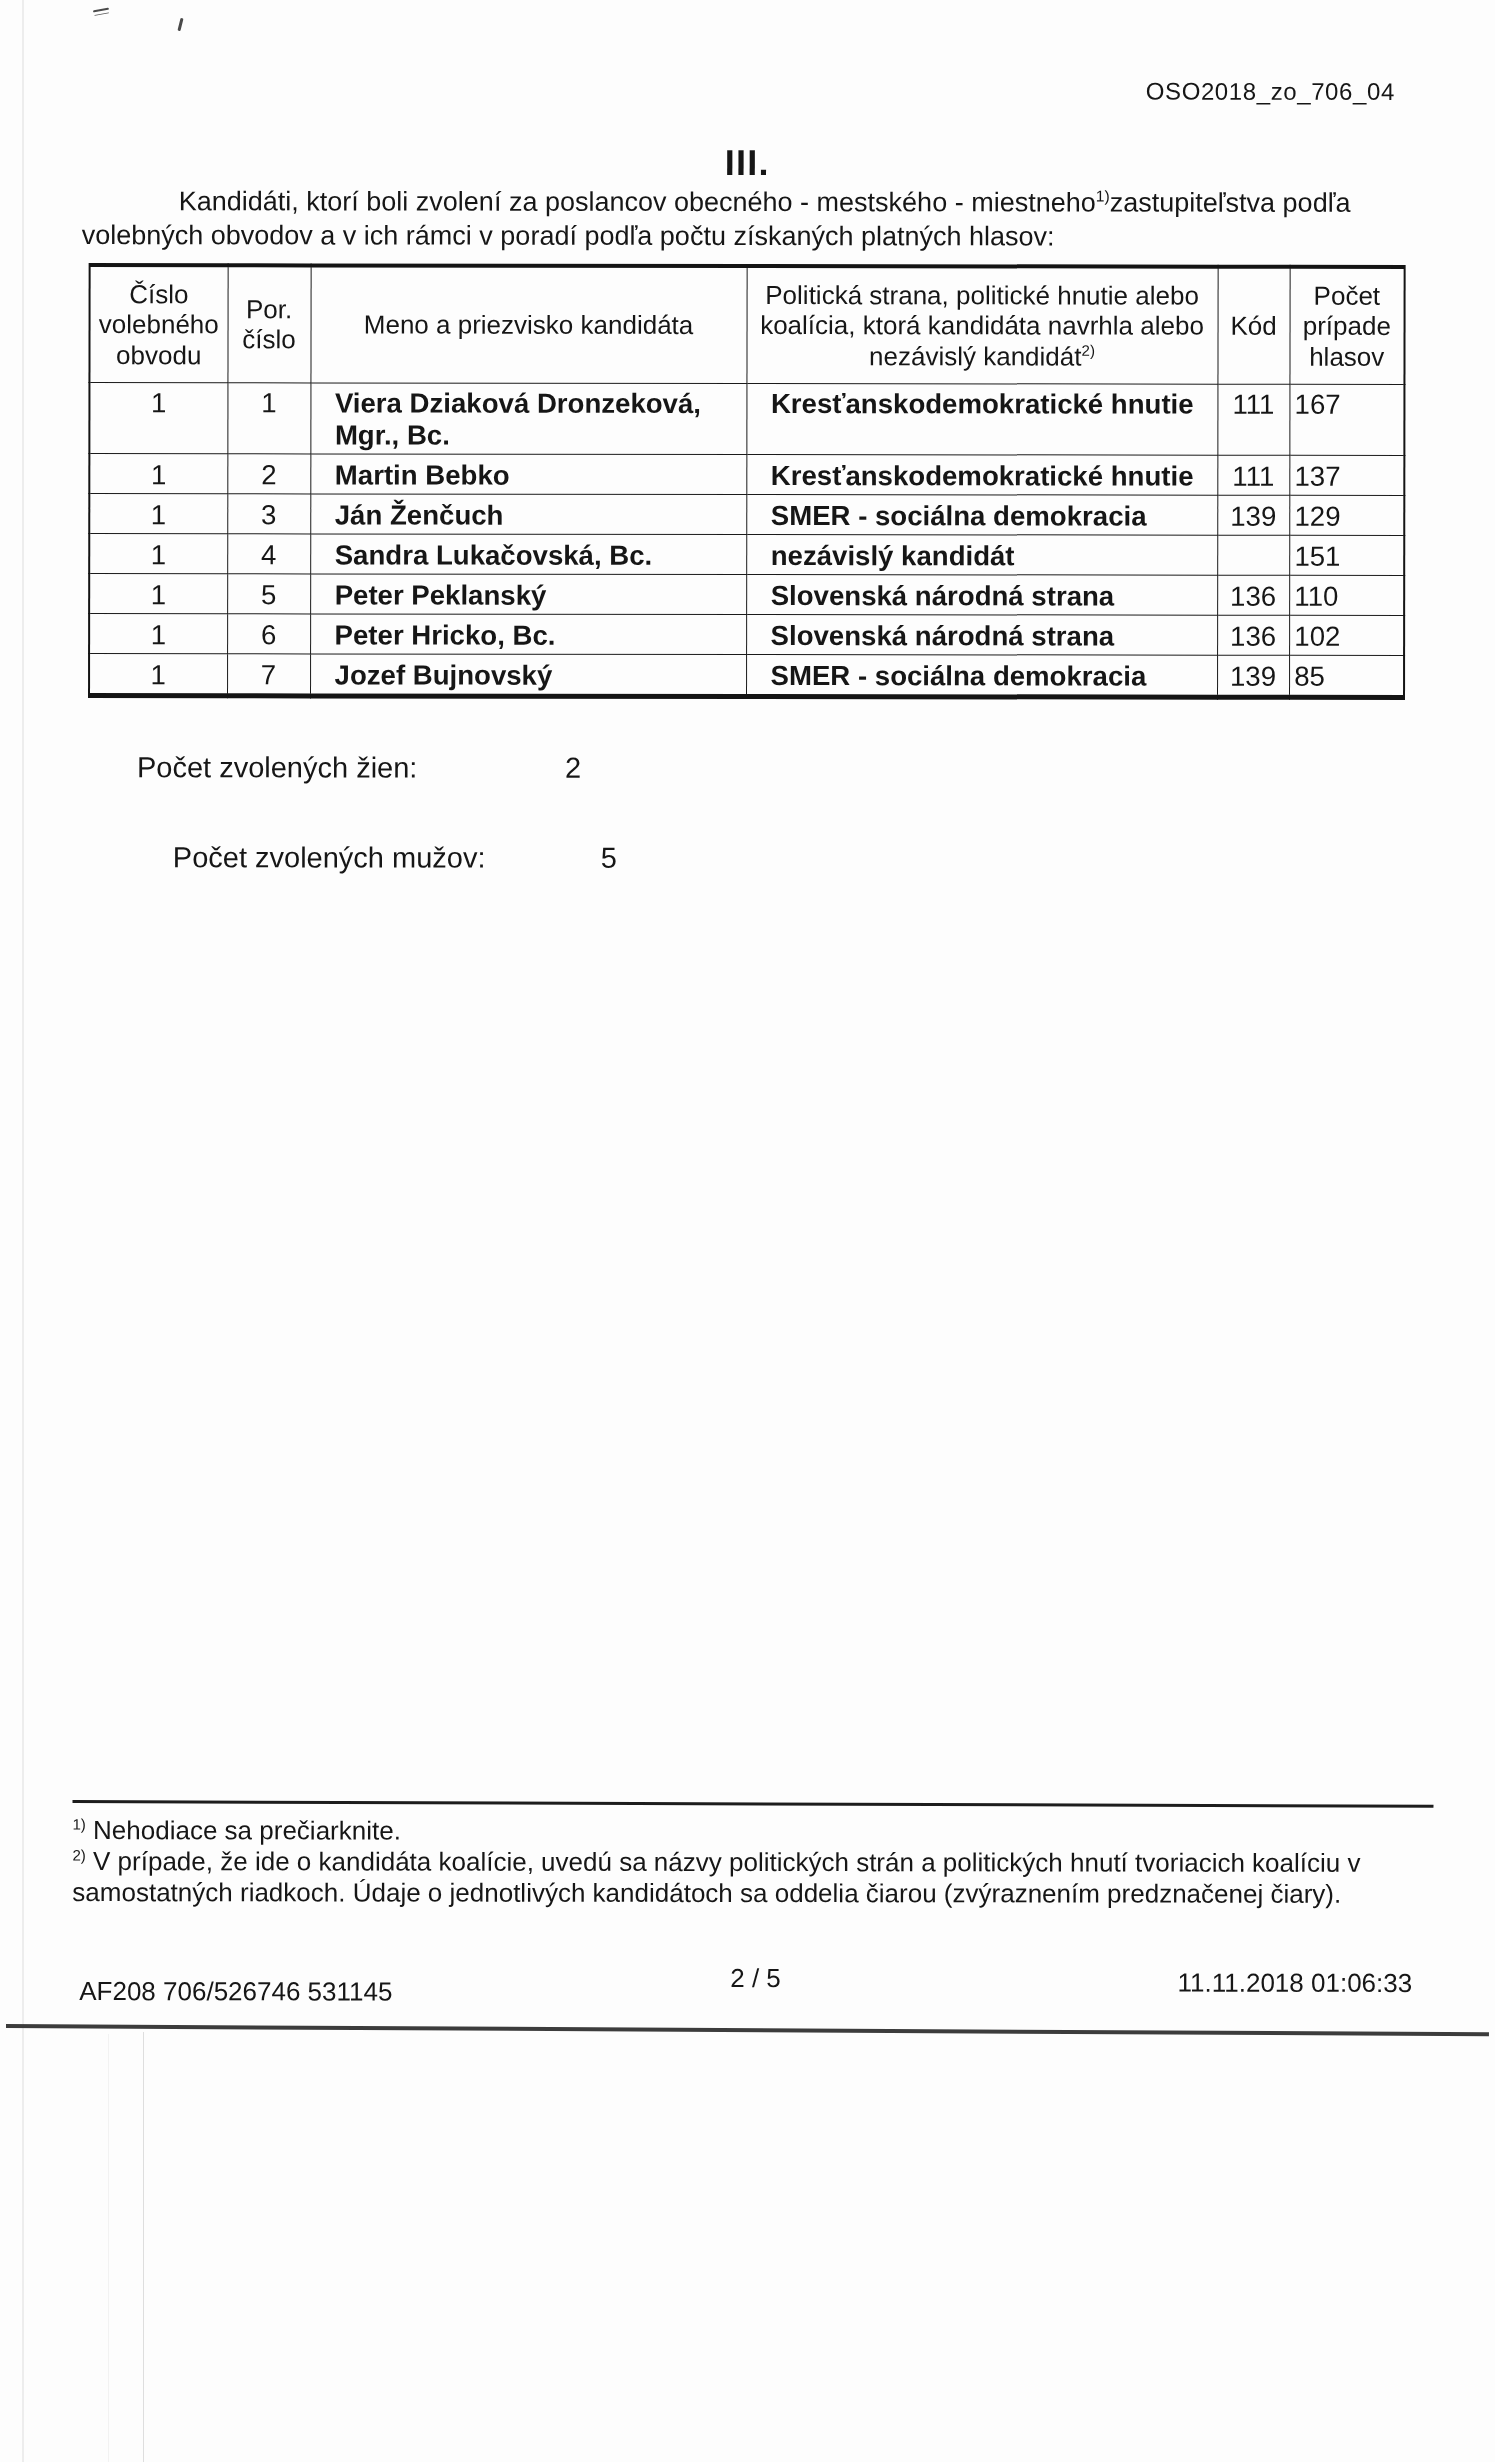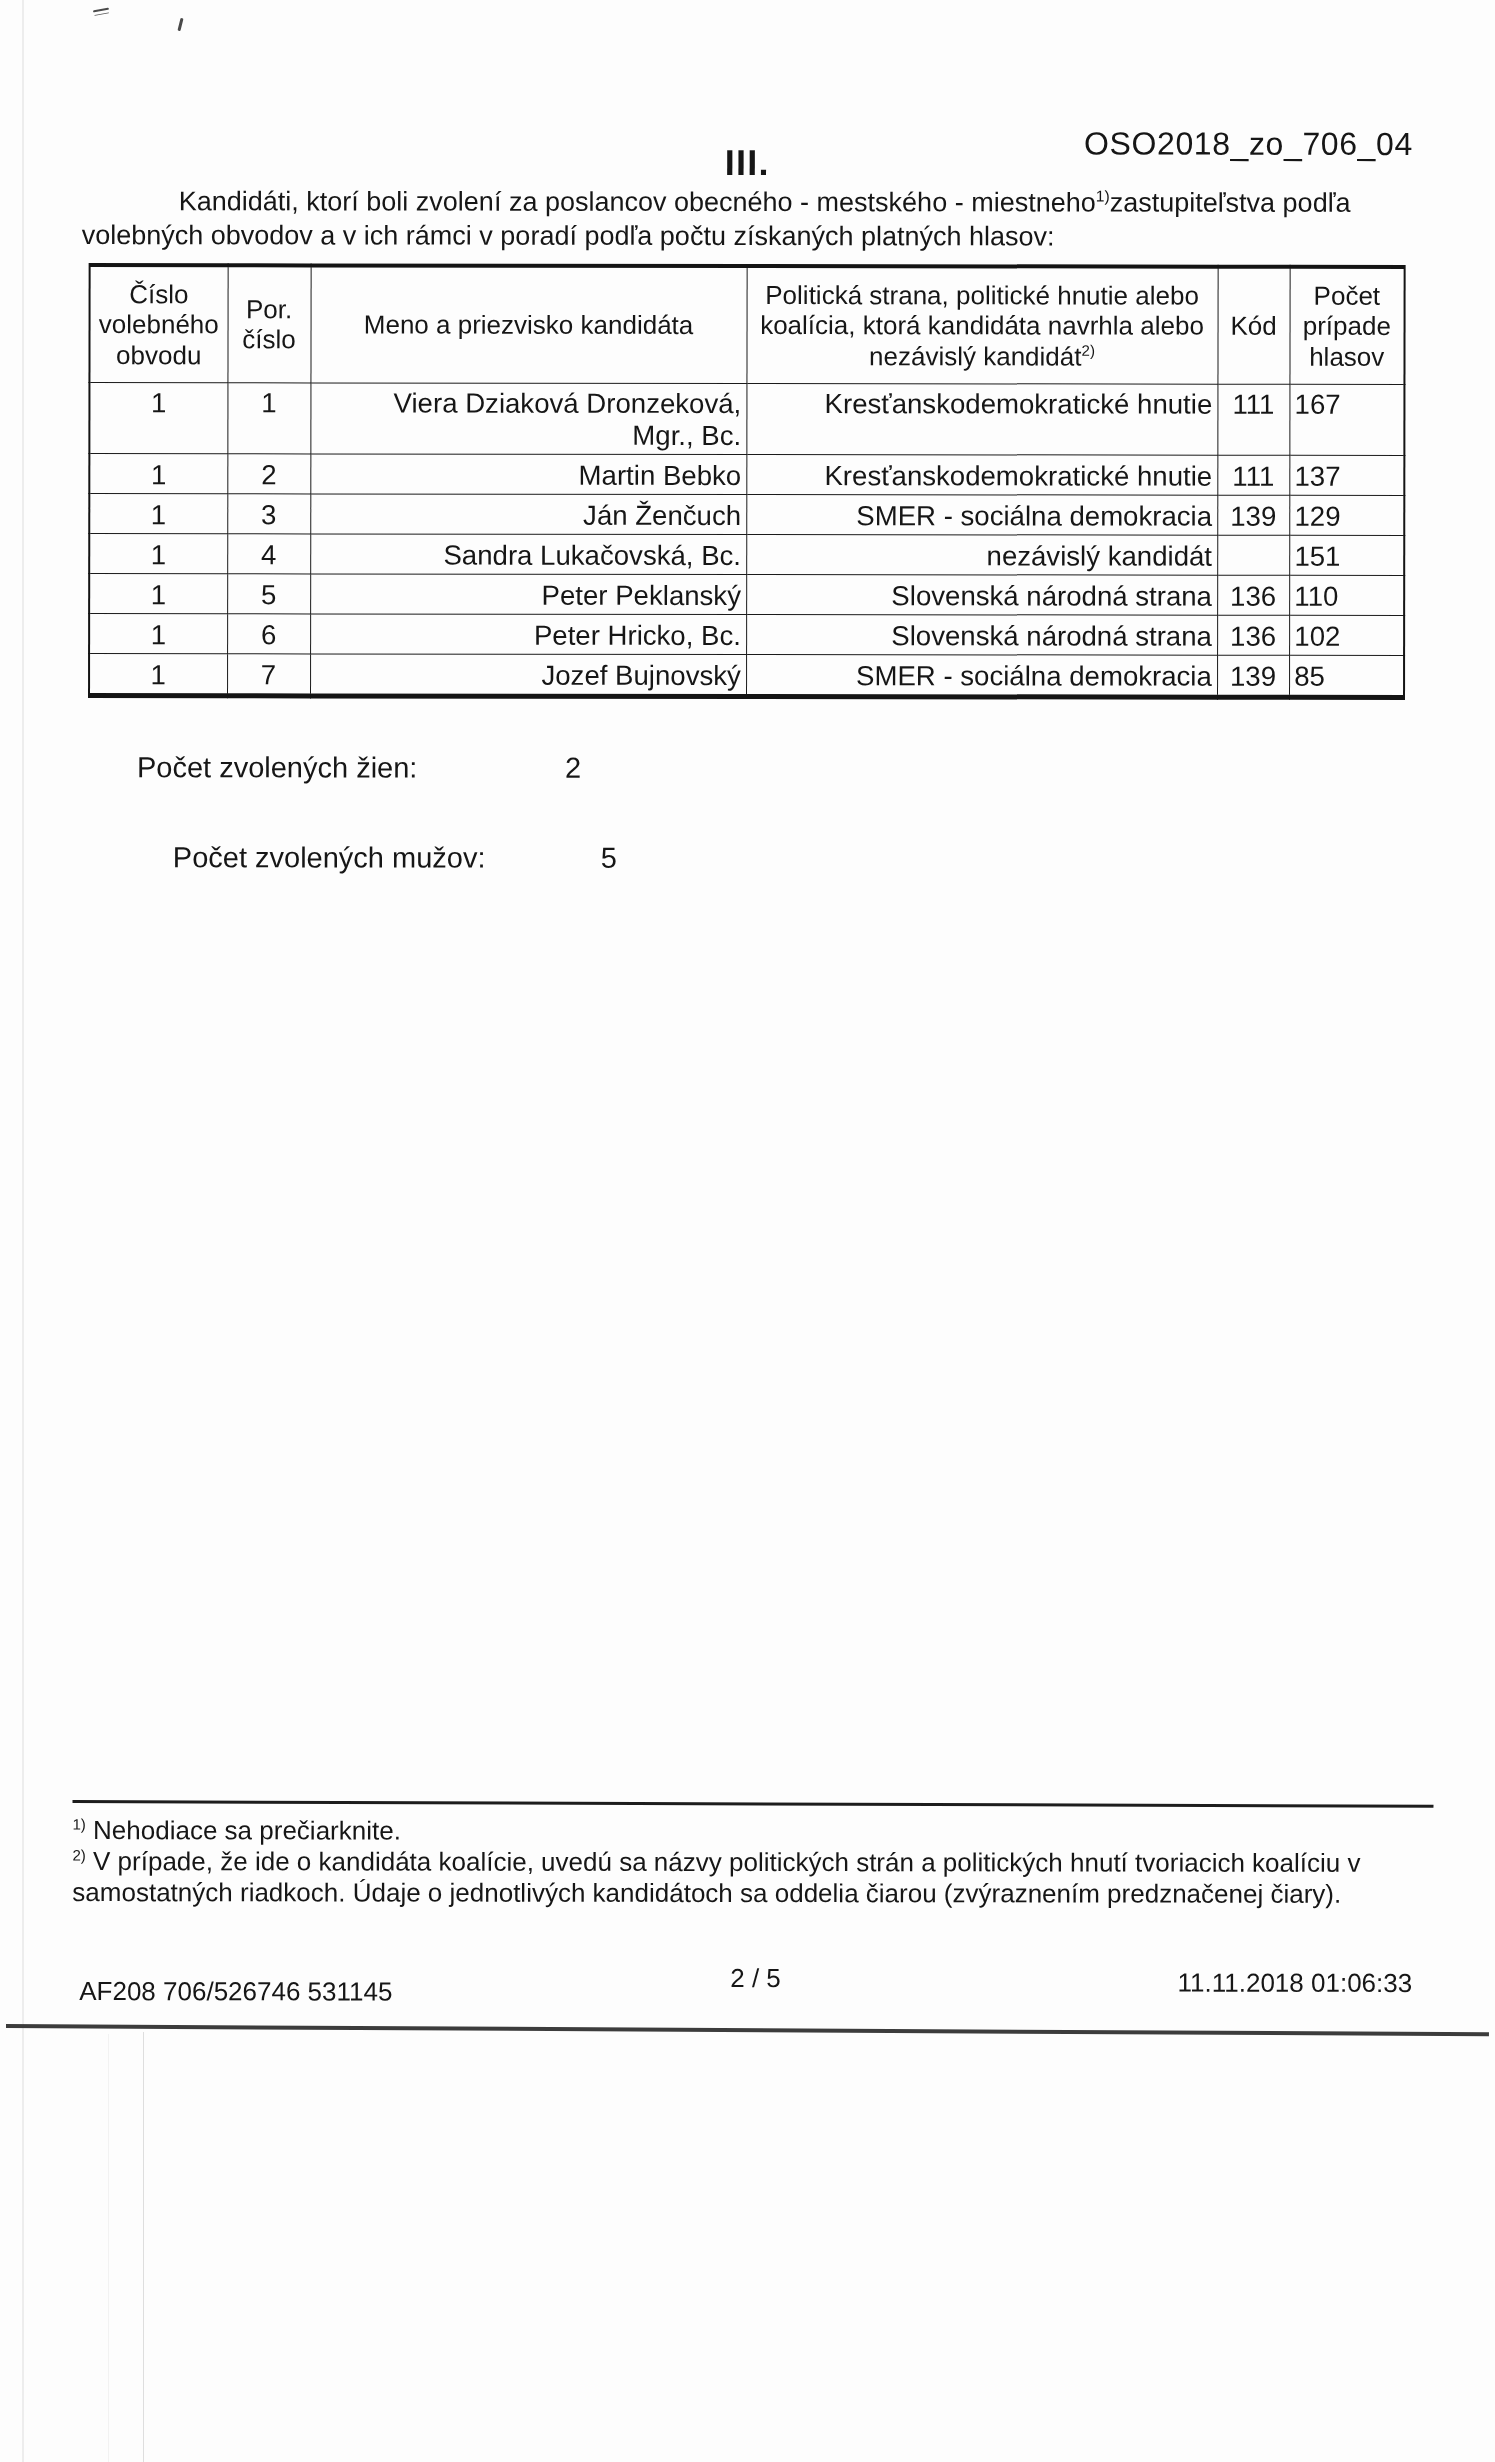--- a/index.html
+++ b/index.html
@@ -1,40 +1,40 @@
 <!DOCTYPE html>
 <html style="font-size:9.4px"><head>
 <meta charset="utf-8">
 <style>
   * { margin: 0; padding: 0; box-sizing: border-box; }
   html, body { width: 1495px; height: 2462px; background: #fdfdfd; overflow: hidden; }
   body { font-family: "Liberation Sans", "DejaVu Sans", sans-serif; color: #161616; }
   .sheet { position: relative; width: 1495px; height: 2462px; background: #fdfdfd; }
   .content { position: absolute; inset: 0; transform: rotate(0.08deg); transform-origin: 748px 0; }
 
-  .doc-id { position: absolute; top: 77px; right: 82px; font-size: 32px; letter-spacing: 0.6px; margin-top: 48px; }
+  .doc-id { position: absolute; top: 77px; right: 100px; font-size: 24px; letter-spacing: 0.6px; }
 
   .section-title { position: absolute; top: 142px; left: 0; width: 1495px; text-align: center;
                    font-size: 36px; font-weight: 700; letter-spacing: 1.2px; }
 
   .intro { position: absolute; top: 185px; left: 82px; width: 1325px;
            font-size: 27px; line-height: 34px; text-indent: 97px; }
   sup { font-size: 0.58em; vertical-align: super; line-height: 0; }
 
   table.results { position: absolute; top: 264px; left: 89px; width: 1314px;
                   border-collapse: collapse; table-layout: fixed;
                   border: 2.3px solid #141414; border-top-width: 4.7px; border-bottom-width: 5.3px; }
   table.results th, table.results td { border: 1.8px solid #1b1b1b; }
   thead th { font-size: 26px; font-weight: 400; line-height: 30.5px; text-align: center;
              vertical-align: middle; padding: 7px 3.5px; height: 117px;
              border-bottom: 8.2px solid #0e0e0e; }
   tbody td { font-size: 27.6px; line-height: 32px; vertical-align: top;
              padding: 4.1px 4.7px 2.9px 4.7px; border-top-width: 2.9px; }
   td.c-district, td.c-order, td.c-code { text-align: center; }
-  td.c-name, td.c-party { text-align: right; padding-left: 24px; }
+  td.c-name, td.c-party { text-align: left; padding-left: 24px; font-weight: bold; }
   td.c-votes { padding-right: 16.4px; }
 
   .summary { position: absolute; top: 752px; left: 138px; font-size: 29px; }
   .summary-row { display: flex; }
   .summary-row + .summary-row { margin-top: 57px; margin-left: 36px; }
   .summary-label { width: 428px; }
 
   .footnote-rule { position: absolute; top: 1801px; left: 75px; width: 1361px; height: 2.9px;
                    background: #1d1d1d; transform: rotate(0.12deg); transform-origin: left center; }
   .footnotes { position: absolute; top: 1816px; left: 75px; width: 1313px;

